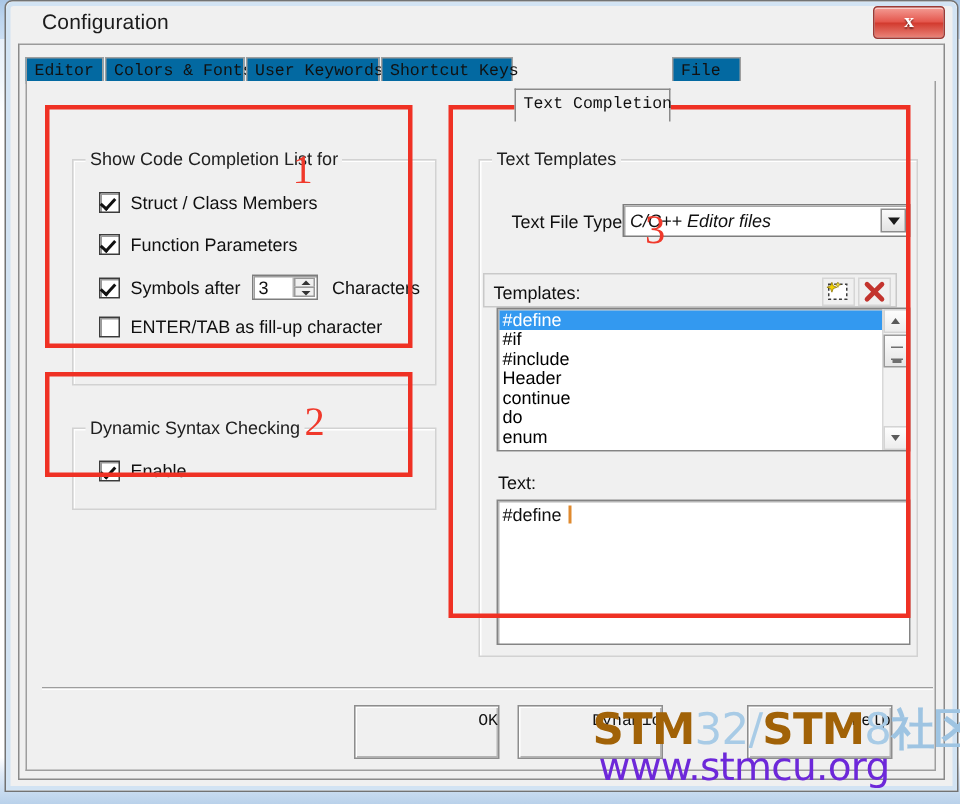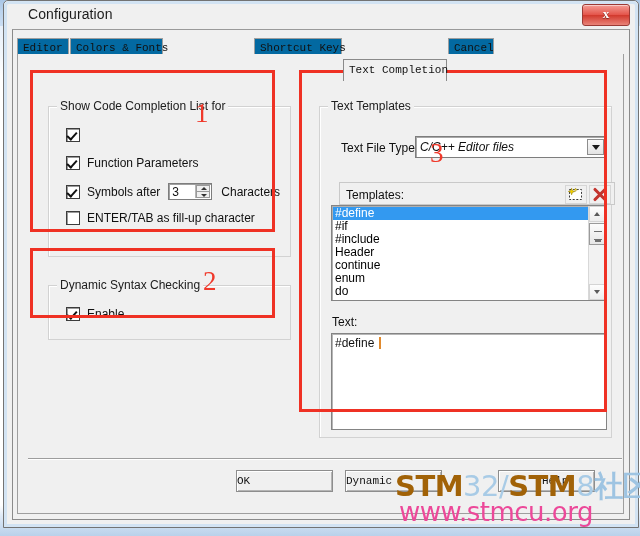--- a/index.html
+++ b/index.html
@@ -267,27 +267,27 @@
     vertical-align:-2px;margin-left:1px;
   }
   .static-label{position:absolute;font-size:12px;color:#101010;white-space:nowrap;}
 
   
   .sep{
     position:absolute;left:10px;width:594px;height:0;
     border-top:1px solid #9d9d9d;border-bottom:1px solid #ffffff;
   }
   .btn{
-    position:absolute;height:22px;
+    position:absolute;height:36px;
     background:#f0f0f0;
     border:1px solid #8d8d8d;
     box-shadow:inset 1px 1px 0 #ffffff, inset -1px -1px 0 #b4b4b4;
     font-family:"Liberation Mono", monospace;
     font-size:11px;color:#111;
-    text-align:left;line-height:20px;
+    text-align:right;line-height:20px;
     box-sizing:border-box;cursor:pointer;
   }
 
   
   .ann-box{
     position:absolute;border:3px solid #ef3124;
     pointer-events:none;box-sizing:border-box;
   }
   .ann-num{
     position:absolute;
@@ -301,21 +301,21 @@
     position:absolute;left:395px;top:467px;
     font-size:29px;letter-spacing:-0.5px;
     white-space:nowrap;pointer-events:none;
     font-family:"DejaVu Sans", sans-serif;
   }
   .wm1 b{color:#a16207;font-weight:bold;}
   .wm1 i{color:#a8cbe6;font-style:normal;font-weight:normal;}
   .wm1 u{color:#9ec4e2;text-decoration:none;font-weight:bold;}
   .wm2{
     position:absolute;left:399px;top:497px;
-    font-size:26px;color:#ec4899;white-space:nowrap;
+    font-size:26px;color:#6d28d9;white-space:nowrap;
     pointer-events:none;letter-spacing:-.5px;
     font-family:"DejaVu Sans", sans-serif;
   }
 </style>
 </head>
 <body>
 
 <div id="root">
 
   <div class="bg-strip"></div>
@@ -337,33 +337,35 @@
       <div class="closebtn">
         <span>x</span>
       </div>
     </div>
 
     <div class="client">
 
       <div class="tabstrip">
         <div class="tab" style="left:0px;width:52px;">Editor</div>
         <div class="tab" style="left:53px;width:93px;">Colors &amp; Fonts</div>
+        <div class="tab" style="left:147px;width:89px;">User Keywords</div>
         <div class="tab" style="left:237px;width:88px;">Shortcut Keys</div>
         <div class="tab active" style="left:326px;width:104px;">Text Completion</div>
-        <div class="tab" style="left:431px;width:46px;">Cancel</div>
+        <div class="tab" style="left:431px;width:46px;">File</div>
       </div>
 
       <div class="page">
 
         <div class="group" style="left:30px;top:45px;width:243px;height:158px;">
           <div class="gbox"></div>
           <div class="glabel">Show Code Completion List for</div>
 
           <div class="cbrow" style="left:18px;top:29px;">
             <span class="cbox checked"></span>
+            <span class="cblabel">Struct / Class Members</span>
           </div>
 
           <div class="cbrow" style="left:18px;top:57px;">
             <span class="cbox checked"></span>
             <span class="cblabel">Function Parameters</span>
           </div>
 
           <div class="cbrow" style="left:18px;top:84px;">
             <span class="cbox checked"></span>
             <span class="cblabel">Symbols after</span>
@@ -395,21 +397,21 @@
         <div class="group" style="left:301px;top:45px;width:293px;height:339px;">
           <div class="gbox"></div>
           <div class="glabel">Text Templates</div>
 
           <div class="static-label" style="left:22px;top:42px;">Text File Types:</div>
           <div class="combo" style="left:96px;top:37px;width:192px;height:22px;font-style:italic;">
             <span class="ctext">C/C++ Editor files</span>
             <span class="carrow"></span>
           </div>
 
-          <div class="thead" style="left:20px;top:83px;width:276px;height:23px;">
+          <div class="thead" style="left:3px;top:83px;width:276px;height:23px;">
             <span class="tlabel">Templates:</span>
             <span class="iconbtn flat" style="right:27px;">
               <svg width="20" height="17" viewBox="0 0 20 17">
                 <rect x="3.5" y="3.5" width="12" height="10" fill="#ffffff" stroke="#3b3b3b" stroke-width="1" stroke-dasharray="2,1.6"></rect>
                 <g fill="#f2d000" stroke="#8a7400" stroke-width=".5">
                   <path d="M5.6 2.2 L6.5 4.6 L8.9 5.5 L6.5 6.4 L5.6 8.8 L4.7 6.4 L2.3 5.5 L4.7 4.6 Z"></path>
                 </g>
                 <path d="M9.6 2.0 L10.1 3.3 L11.4 3.8 L10.1 4.3 L9.6 5.6 L9.1 4.3 L7.8 3.8 L9.1 3.3 Z" fill="#f7e23a" stroke="#8a7400" stroke-width=".4"></path>
               </svg>
             </span>
@@ -423,22 +425,22 @@
             </span>
           </div>
 
           <div class="listbox" style="left:12px;top:106px;width:276px;height:96px;">
             <div class="list-items">
               <div class="litem sel">#define</div>
               <div class="litem">#if</div>
               <div class="litem">#include</div>
               <div class="litem">Header</div>
               <div class="litem">continue</div>
+              <div class="litem">do</div>
               <div class="litem">enum</div>
-              <div class="litem">do</div>
             </div>
             <div class="vscroll">
               <div class="vs-btn vs-up"></div>
               <div class="vs-thumb"></div>
               <div class="vs-btn vs-dn"></div>
             </div>
           </div>
 
           <div class="static-label" style="left:13px;top:216px;">Text:</div>
           <div class="textbox" style="left:12px;top:234px;width:276px;height:97px;">

